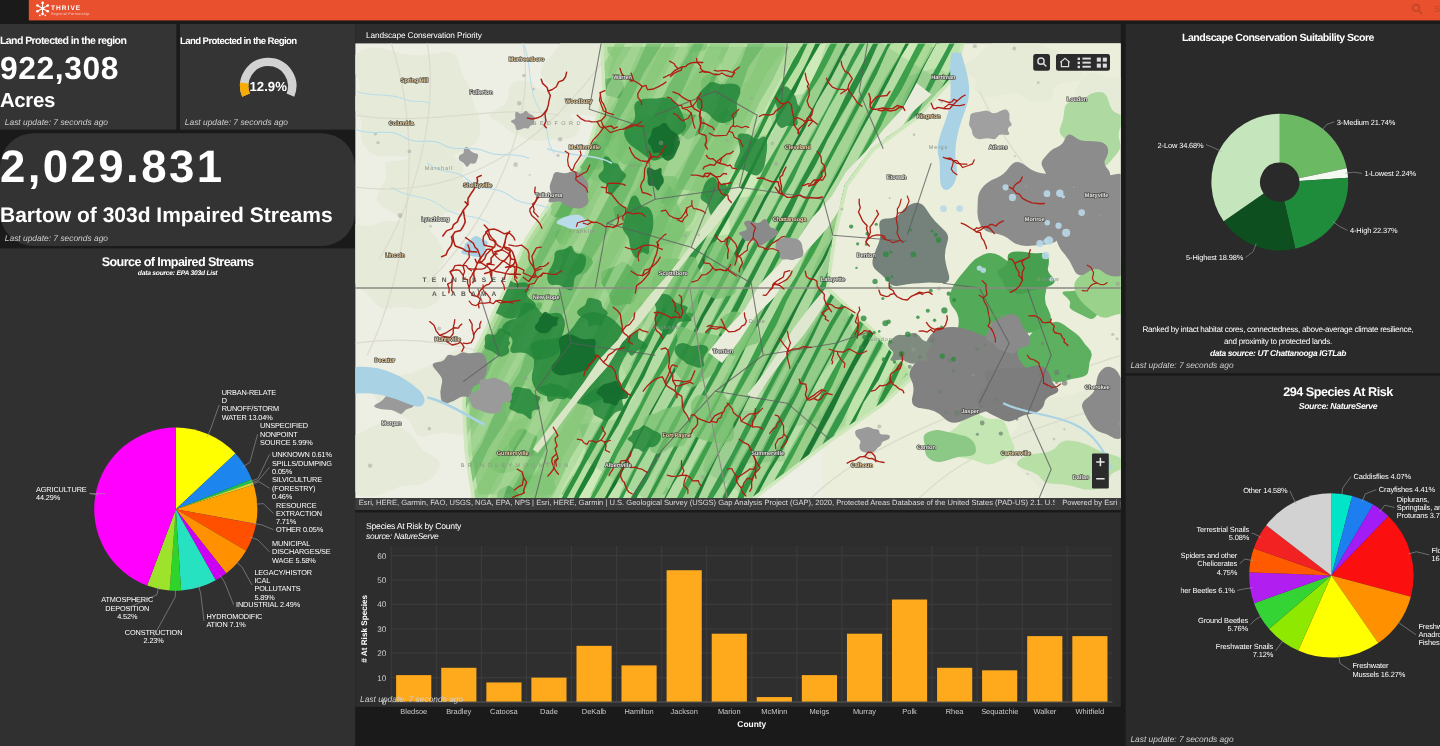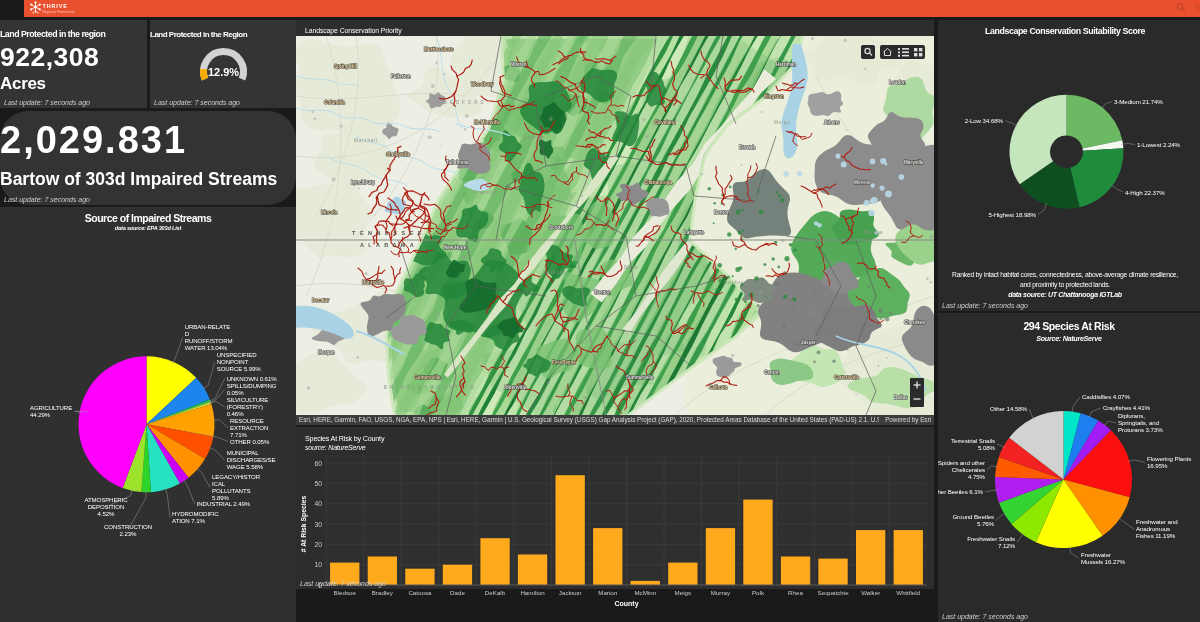--- a/index.html
+++ b/index.html
@@ -930,21 +930,21 @@
 <text x="187" y="174.5" font-size="6.2" fill="#ffffff" text-anchor="start" font-weight="normal" letter-spacing="-0.1">4-High 22.37%</text>
 <text x="98" y="197.0" font-size="6.2" fill="#ffffff" text-anchor="end" font-weight="normal" letter-spacing="-0.1">5-Highest 18.98%</text>
 <text x="65" y="103.0" font-size="6.2" fill="#ffffff" text-anchor="end" font-weight="normal" letter-spacing="-0.1">2-Low 34.68%</text>
     <text x="127" y="257" font-size="6.8" letter-spacing="-0.25" fill="#ffffff" text-anchor="middle">Ranked by intact habitat cores, connectedness, above-average climate resilience,</text>
     <text x="127" y="266.5" font-size="6.8" letter-spacing="-0.25" fill="#ffffff" text-anchor="middle">and proximity to protected lands.</text>
     <text x="127" y="276.5" font-size="7" letter-spacing="-0.3" fill="#ffffff" text-anchor="middle" font-weight="bold" font-style="italic">data source: UT Chattanooga IGTLab</text>
   </svg>
   <div class="lu">Last update: 7 seconds ago</div>
 </div>
 
-<div class="panel" style="left:938px;top:313px;width:262px;height:309px;background:#2a2a2a;">
+<div class="panel" style="left:938px;top:313px;width:262px;height:309px;background:#2a2a2a;padding-left:46px;">
   <svg width="262" height="309" viewBox="0 0 262 309" style="position:absolute;top:0;">
     <text x="131" y="17" font-size="10.5" letter-spacing="-0.4" fill="#ffffff" font-weight="bold" text-anchor="middle">294 Species At Risk</text>
     <text x="131" y="28" font-size="7.2" letter-spacing="-0.3" fill="#ffffff" font-weight="bold" font-style="italic" text-anchor="middle">Source: NatureServe</text>
     <path d="M125.50,166.50 L125.50,98.00 A68.50,68.50 0 0 1 142.83,100.23 Z" fill="#00e5c8"></path>
 <path d="M125.50,166.50 L142.83,100.23 A68.50,68.50 0 0 1 160.29,107.49 Z" fill="#1d7ef0"></path>
 <path d="M125.50,166.50 L160.29,107.49 A68.50,68.50 0 0 1 173.04,117.19 Z" fill="#a21cf5"></path>
 <path d="M125.50,166.50 L173.04,117.19 A68.50,68.50 0 0 1 191.68,184.19 Z" fill="#fb0f0f"></path>
 <path d="M125.50,166.50 L191.68,184.19 A68.50,68.50 0 0 1 164.55,222.78 Z" fill="#ff9100"></path>
 <path d="M125.50,166.50 L164.55,222.78 A68.50,68.50 0 0 1 97.84,229.17 Z" fill="#ffff00"></path>
 <path d="M125.50,166.50 L97.84,229.17 A68.50,68.50 0 0 1 73.46,211.04 Z" fill="#8fe800"></path>

